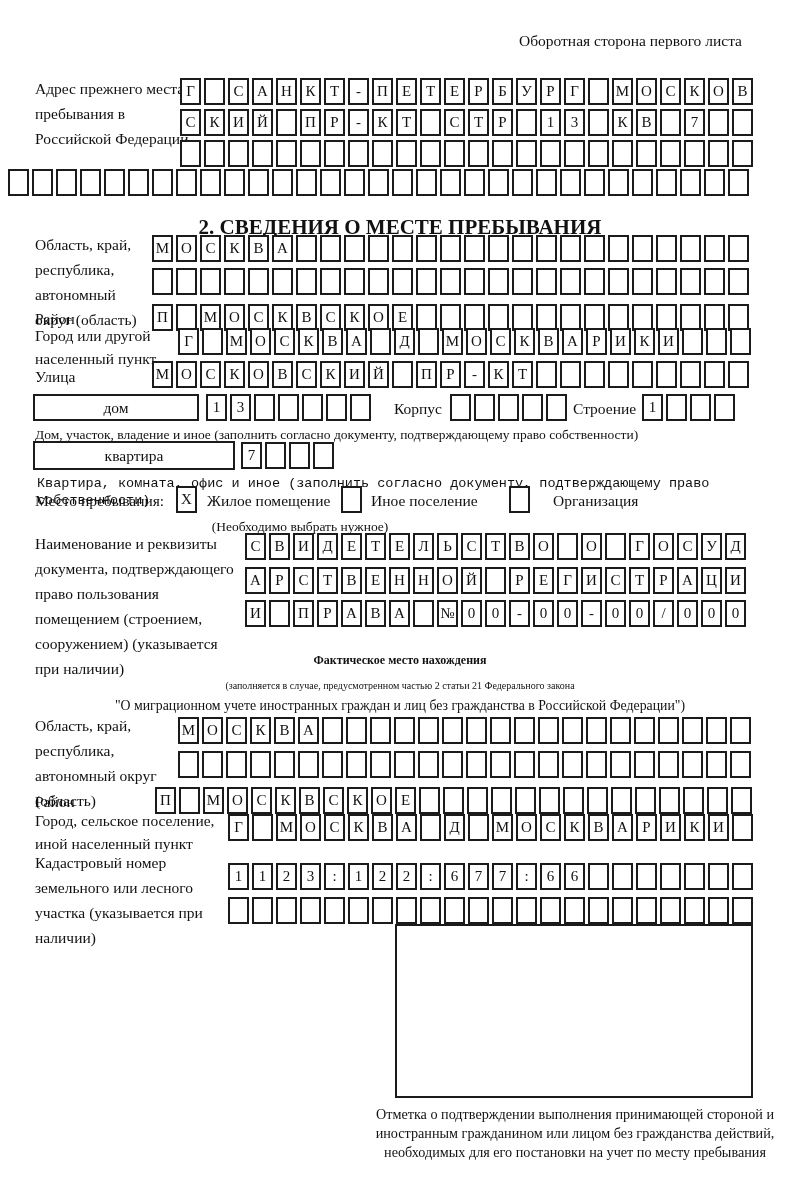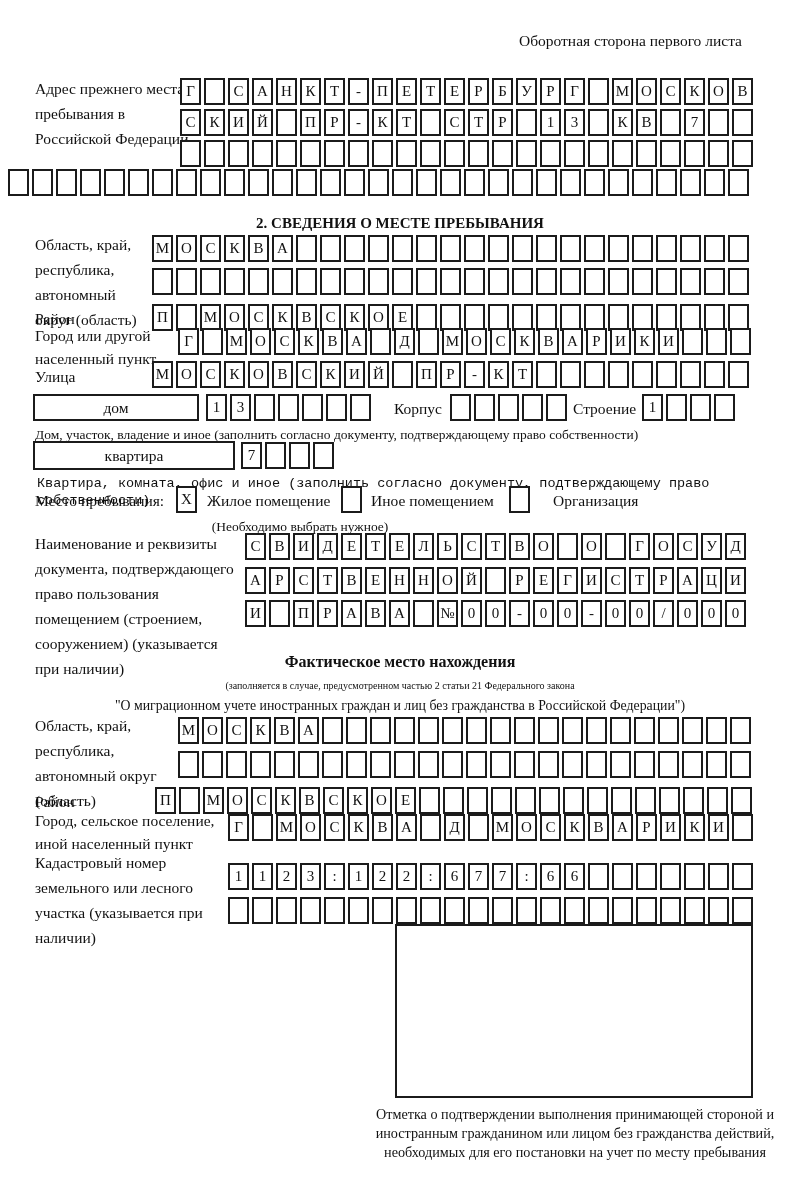--- a/index.html
+++ b/index.html
@@ -3,21 +3,21 @@
 <meta charset="utf-8">
 <style>
   html,body{margin:0;padding:0;background:#fff;}
   #page{
     position:relative;width:800px;height:1180px;margin:16px auto;background:#ffffff;
     font-family:"Liberation Serif","DejaVu Serif",serif;color:#111;overflow:hidden;
   }
   .abs{position:absolute;}
   .lbl{font-size:15.5px;line-height:25px;}
   .cap{font-size:13.5px;line-height:17px;}
-  .h{font-weight:bold;font-size:15px;}
+  .h{font-weight:bold;font-size:21px;}
   .center{left:0;width:800px;text-align:center;white-space:nowrap;}
   .cellrow{display:flex;}
   .cell{
     box-sizing:border-box;width:21px;height:27px;margin-right:3px;flex:0 0 auto;
     border:2px solid #1b1b1b;display:inline-flex;align-items:center;justify-content:center;
     font-size:15px;line-height:1;background:#fff;
   }
   .widebox{
     box-sizing:border-box;border:2px solid #1b1b1b;display:flex;align-items:center;
     justify-content:center;font-size:15.5px;background:#fff;
@@ -322,21 +322,21 @@
       <span class="cell"></span>
       <span class="cell"></span>
       <span class="cell"></span>
     </div>
   <div class="abs cap" style="left:37px;top:459px;font-family:Liberation Mono, monospace;">Квартира, комната, офис и иное (заполнить согласно документу, подтверждающему право собственности)</div>
 
   <div class="abs lbl" style="left:35px;top:472px;">Место пребывания:</div>
   <div class="abs cell" style="left:176px;top:470px;">X</div>
   <div class="abs lbl" style="left:207px;top:472px;">Жилое помещение</div>
   <div class="abs cell" style="left:341px;top:470px;"></div>
-  <div class="abs lbl" style="left:371px;top:472px;">Иное помещением</div>
+  <div class="abs lbl" style="left:371px;top:472px;">Иное поселение</div>
   <div class="abs cell" style="left:509px;top:470px;"></div>
   <div class="abs lbl" style="left:553px;top:472px;">Организация</div>
   <div class="abs lbl" style="left:35px;top:515px;width:210px;">Наименование и реквизиты документа, подтверждающего право пользования помещением (строением, сооружением) (указывается при наличии)</div>
 
   <div class="abs cap" style="left:150px;top:502px;width:300px;text-align:center;white-space:nowrap;">(Необходимо выбрать нужное)</div>
   <div class="abs cellrow" style="left:245px;top:517px;">
       <span class="cell">С</span>
       <span class="cell">В</span>
       <span class="cell">И</span>
       <span class="cell">Д</span>
@@ -398,21 +398,21 @@
       <span class="cell">0</span>
       <span class="cell">-</span>
       <span class="cell">0</span>
       <span class="cell">0</span>
       <span class="cell">/</span>
       <span class="cell">0</span>
       <span class="cell">0</span>
       <span class="cell">0</span>
     </div>
 
-  <div class="abs h center" style="top:637px;font-size:16px;">Фактическое место нахождения</div>
+  <div class="abs h center" style="top:637px;font-size:12px;">Фактическое место нахождения</div>
   <div class="abs cap center" style="top:661px;font-size:10px;">(заполняется в случае, предусмотренном частью 2 статьи 21 Федерального закона</div>
   <div class="abs cap center" style="top:681px;font-size:13.8px;">"О миграционном учете иностранных граждан и лиц без гражданства в Российской Федерации")</div>
 
   <div class="abs lbl" style="left:35px;top:697px;width:145px;">Область, край, республика, автономный округ (область)</div>
   <div class="abs cellrow" style="left:178px;top:701px;">
       <span class="cell">М</span>
       <span class="cell">О</span>
       <span class="cell">С</span>
       <span class="cell">К</span>
       <span class="cell">В</span>

